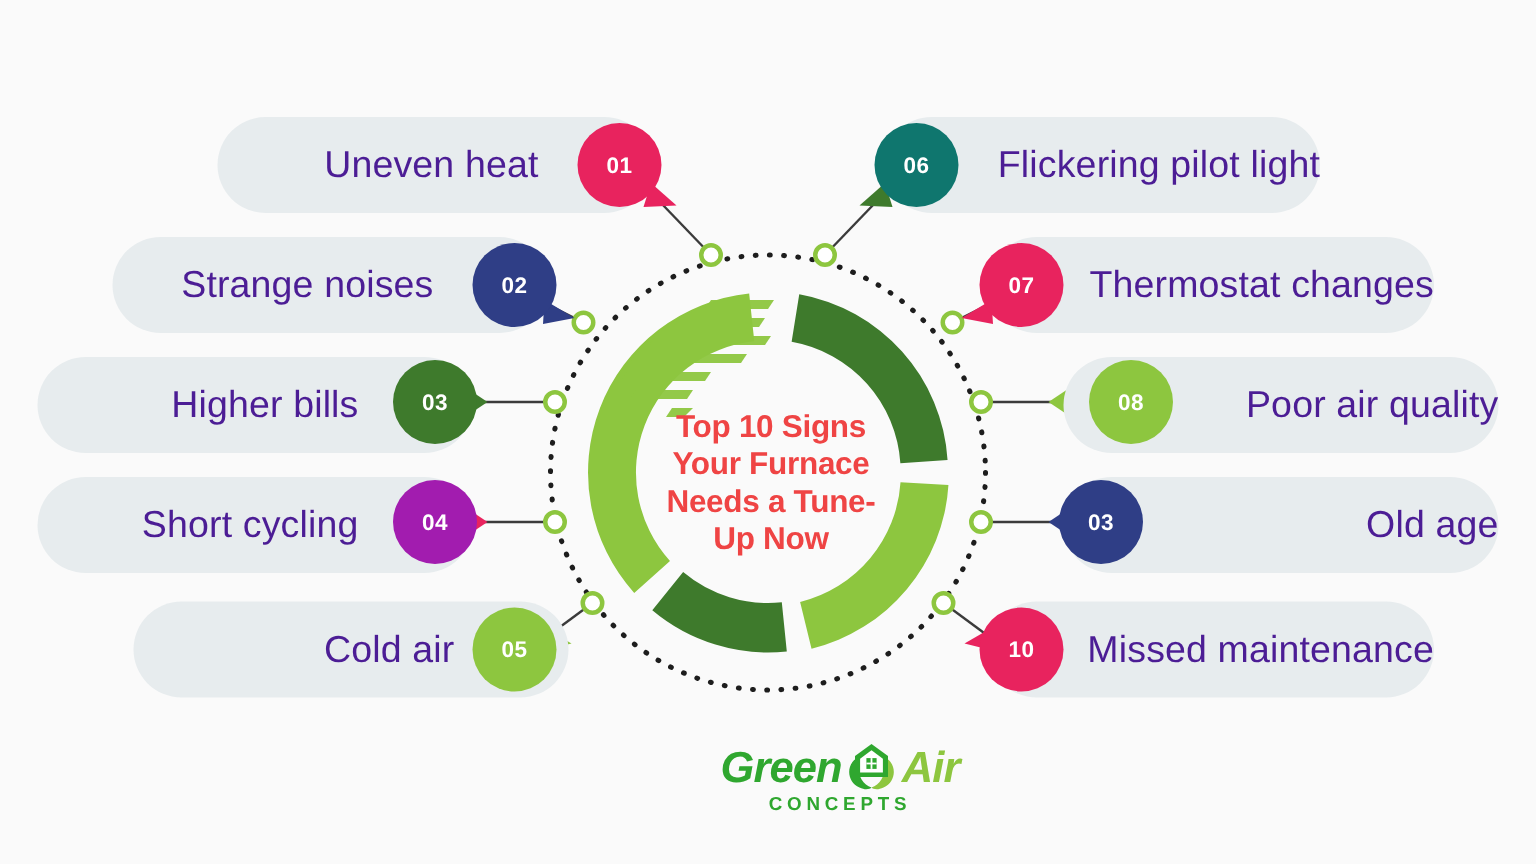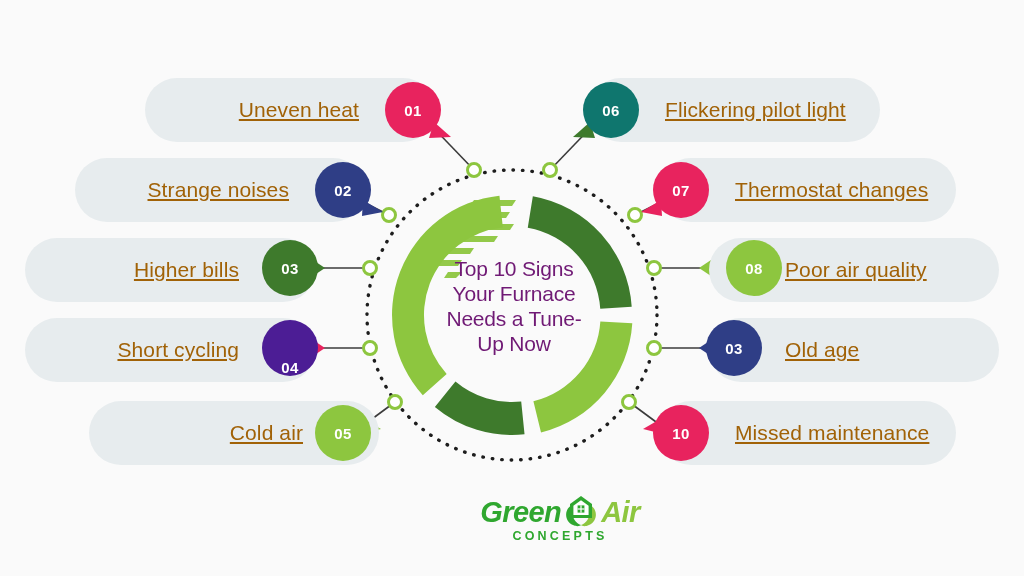--- a/index.html
+++ b/index.html
@@ -23,27 +23,26 @@
   .pill {
     position: absolute;
     height: 64px;
     background: #e7ecee;
     border-radius: 34px;
     display: flex;
     align-items: center;
     box-sizing: border-box;
   }
   .pill.left  { justify-content: flex-end; padding-right: 76px; }
-  .pill.right { justify-content: flex-start; padding-left: 76px; }
+  .pill.right { justify-content: flex-end; padding-left: 76px; }
   .pill-label {
-    font-size: 21px;
-    color: #a16207;
+    font-size: 25px;
+    color: #4c1d95;
     white-space: nowrap;
     letter-spacing: .1px;
-    text-decoration: underline;
   }
   .badge {
     position: absolute;
     width: 56px;
     height: 56px;
     border-radius: 50%;
     display: flex;
     align-items: center;
     justify-content: center;
     color: #ffffff;
@@ -55,27 +54,27 @@
   #svg-layer {
     position: absolute;
     left: 0; top: 0;
     width: 1024px;
     height: 576px;
     overflow: visible;
   }
   .center-title {
     position: absolute;
     left: 428px;
-    top: 256px;
+    top: 272px;
     width: 172px;
     text-align: center;
     font-size: 21px;
-    font-weight: normal;
+    font-weight: bold;
     line-height: 25px;
-    color: #701a75;
+    color: #ef4444;
     z-index: 4;
     letter-spacing: -.2px;
   }
   
   #logo {
     position: absolute;
     left: 0;
     top: 492px;
     width: 1024px;
     text-align: center;
@@ -209,21 +208,21 @@
 
   <div class="badge" style="left:385px; top:82px;  background:#e8235e;">
     <span>01</span>
   </div>
   <div class="badge" style="left:315px; top:162px; background:#2f3e86;">
     <span>02</span>
   </div>
   <div class="badge" style="left:262px; top:240px; background:#3e7a2c;">
     <span>03</span>
   </div>
-  <div class="badge" style="left:262px; top:320px; background:#4c1d95;align-items:flex-end;">
+  <div class="badge" style="left:262px; top:320px; background:#a21caf;">
     <span>04</span>
   </div>
   <div class="badge" style="left:315px; top:405px; background:#8dc63f;">
     <span>05</span>
   </div>
 
   <div class="badge" style="left:583px; top:82px;  background:#0f766e;">
     <span>06</span>
   </div>
   <div class="badge" style="left:653px; top:162px; background:#e8235e;">

